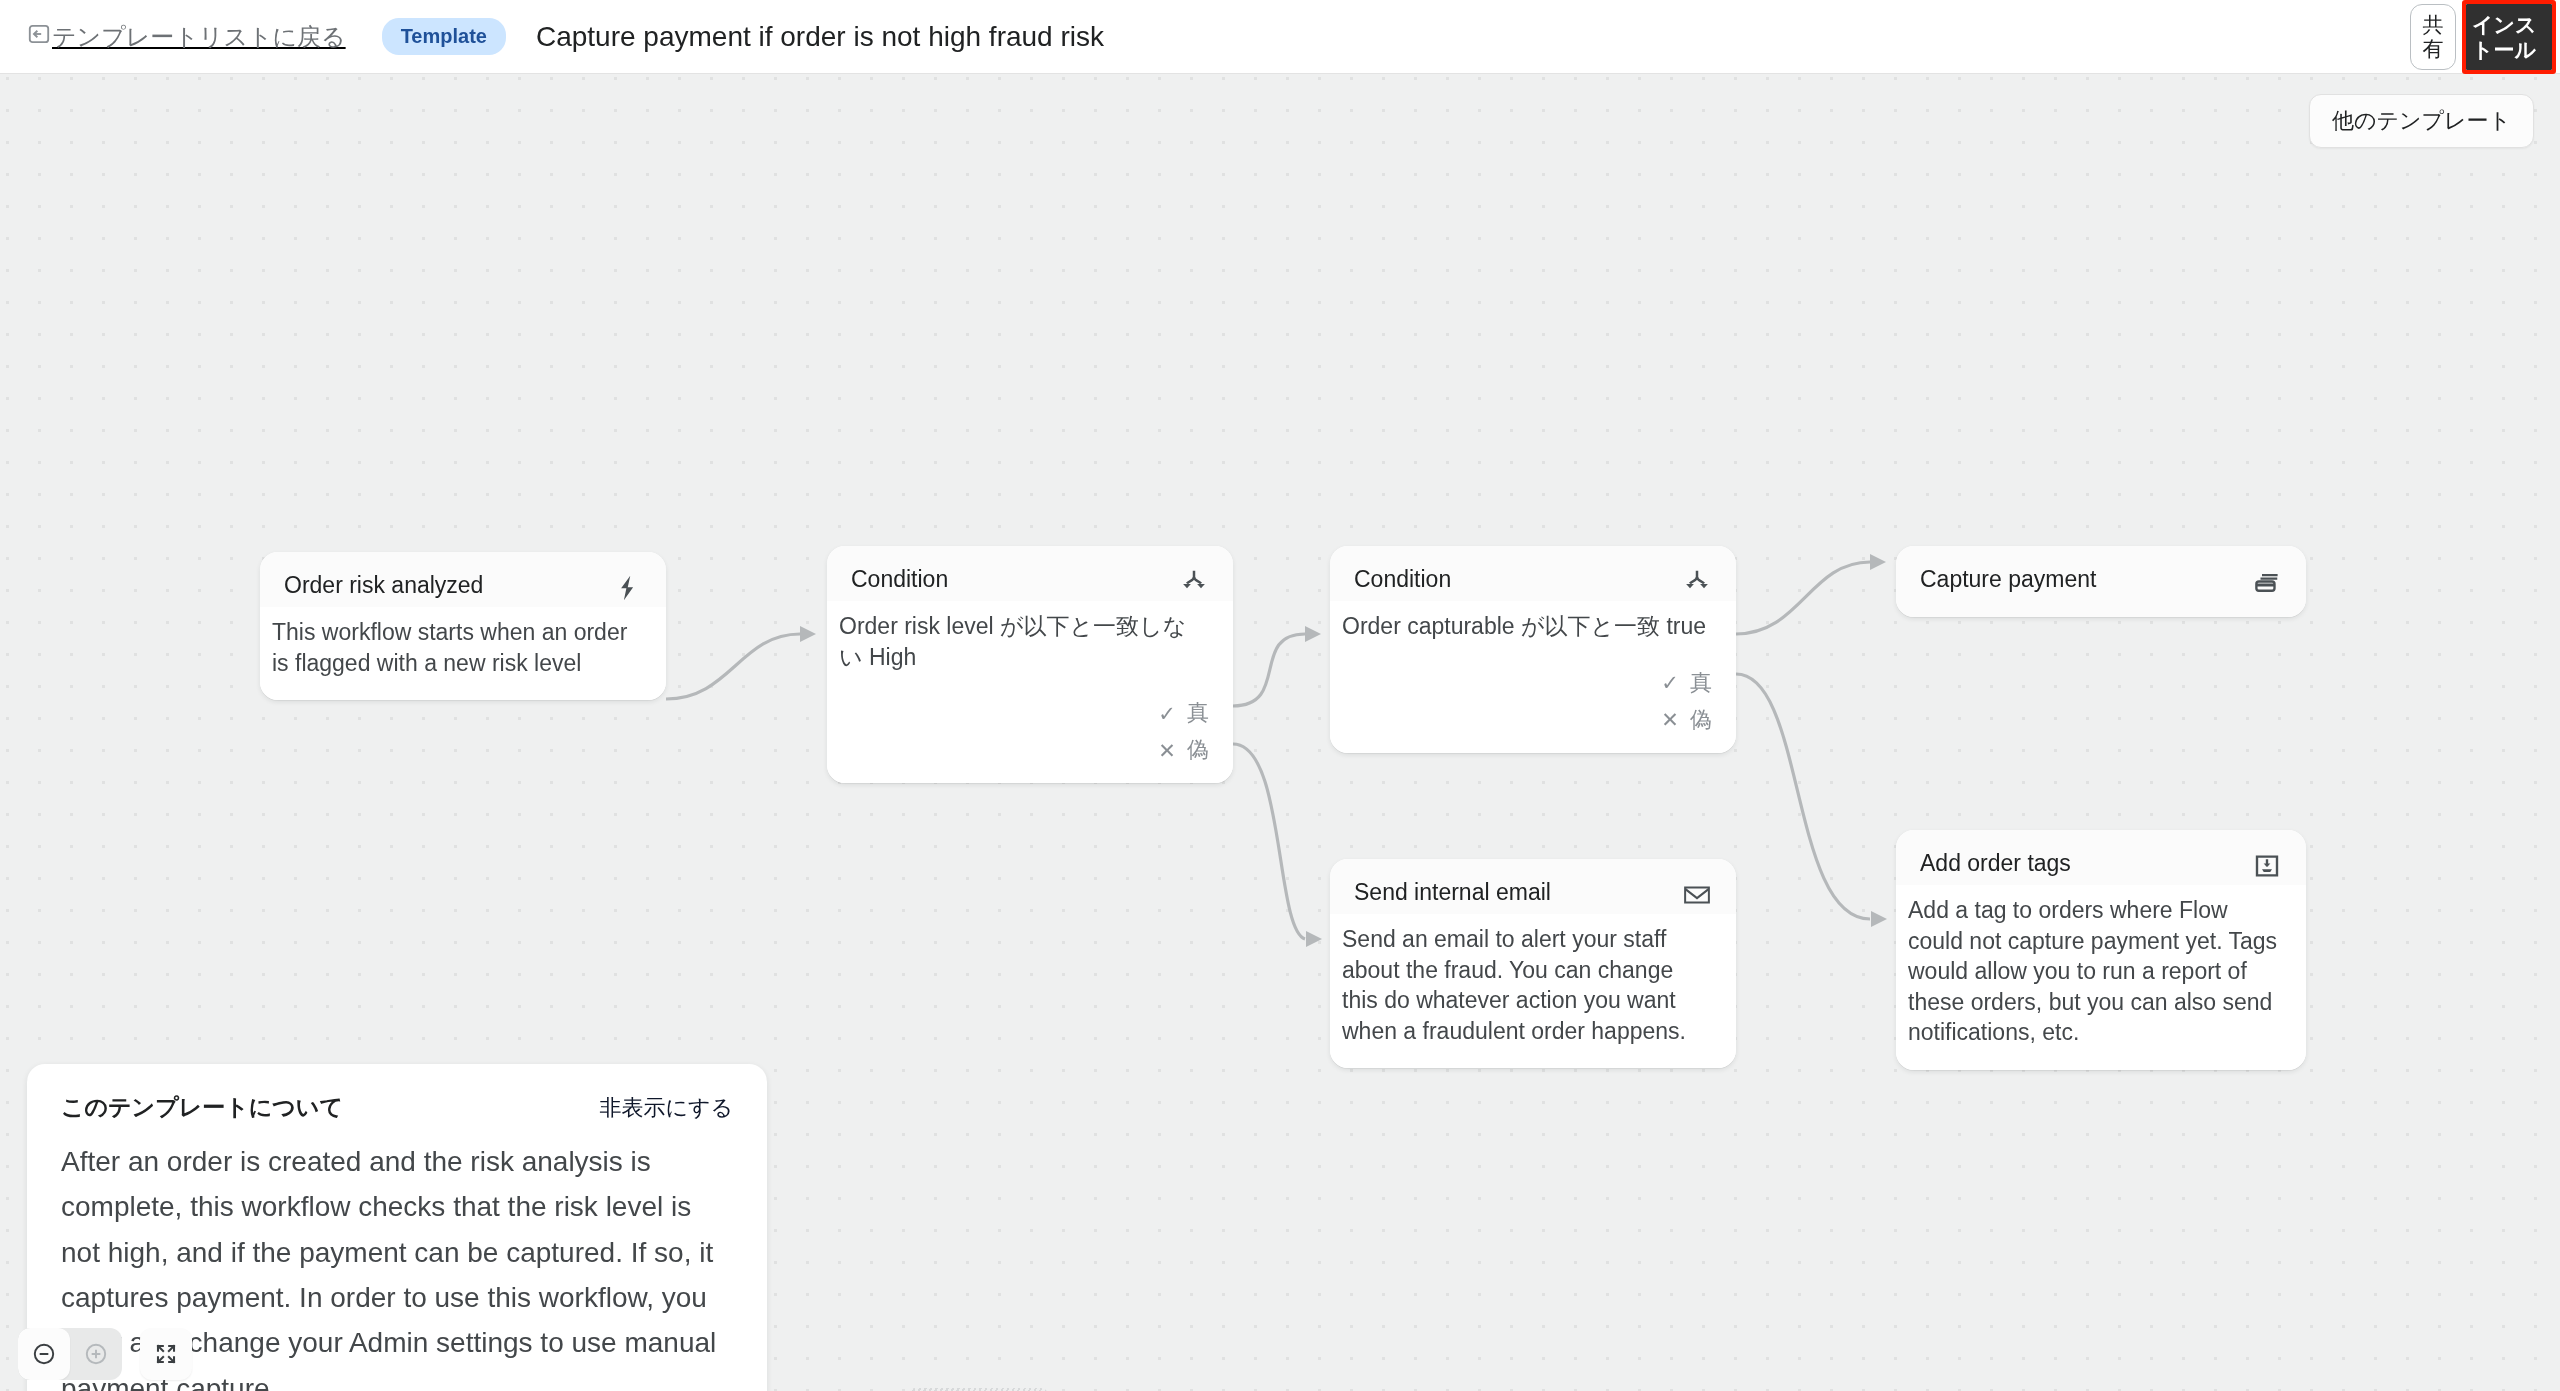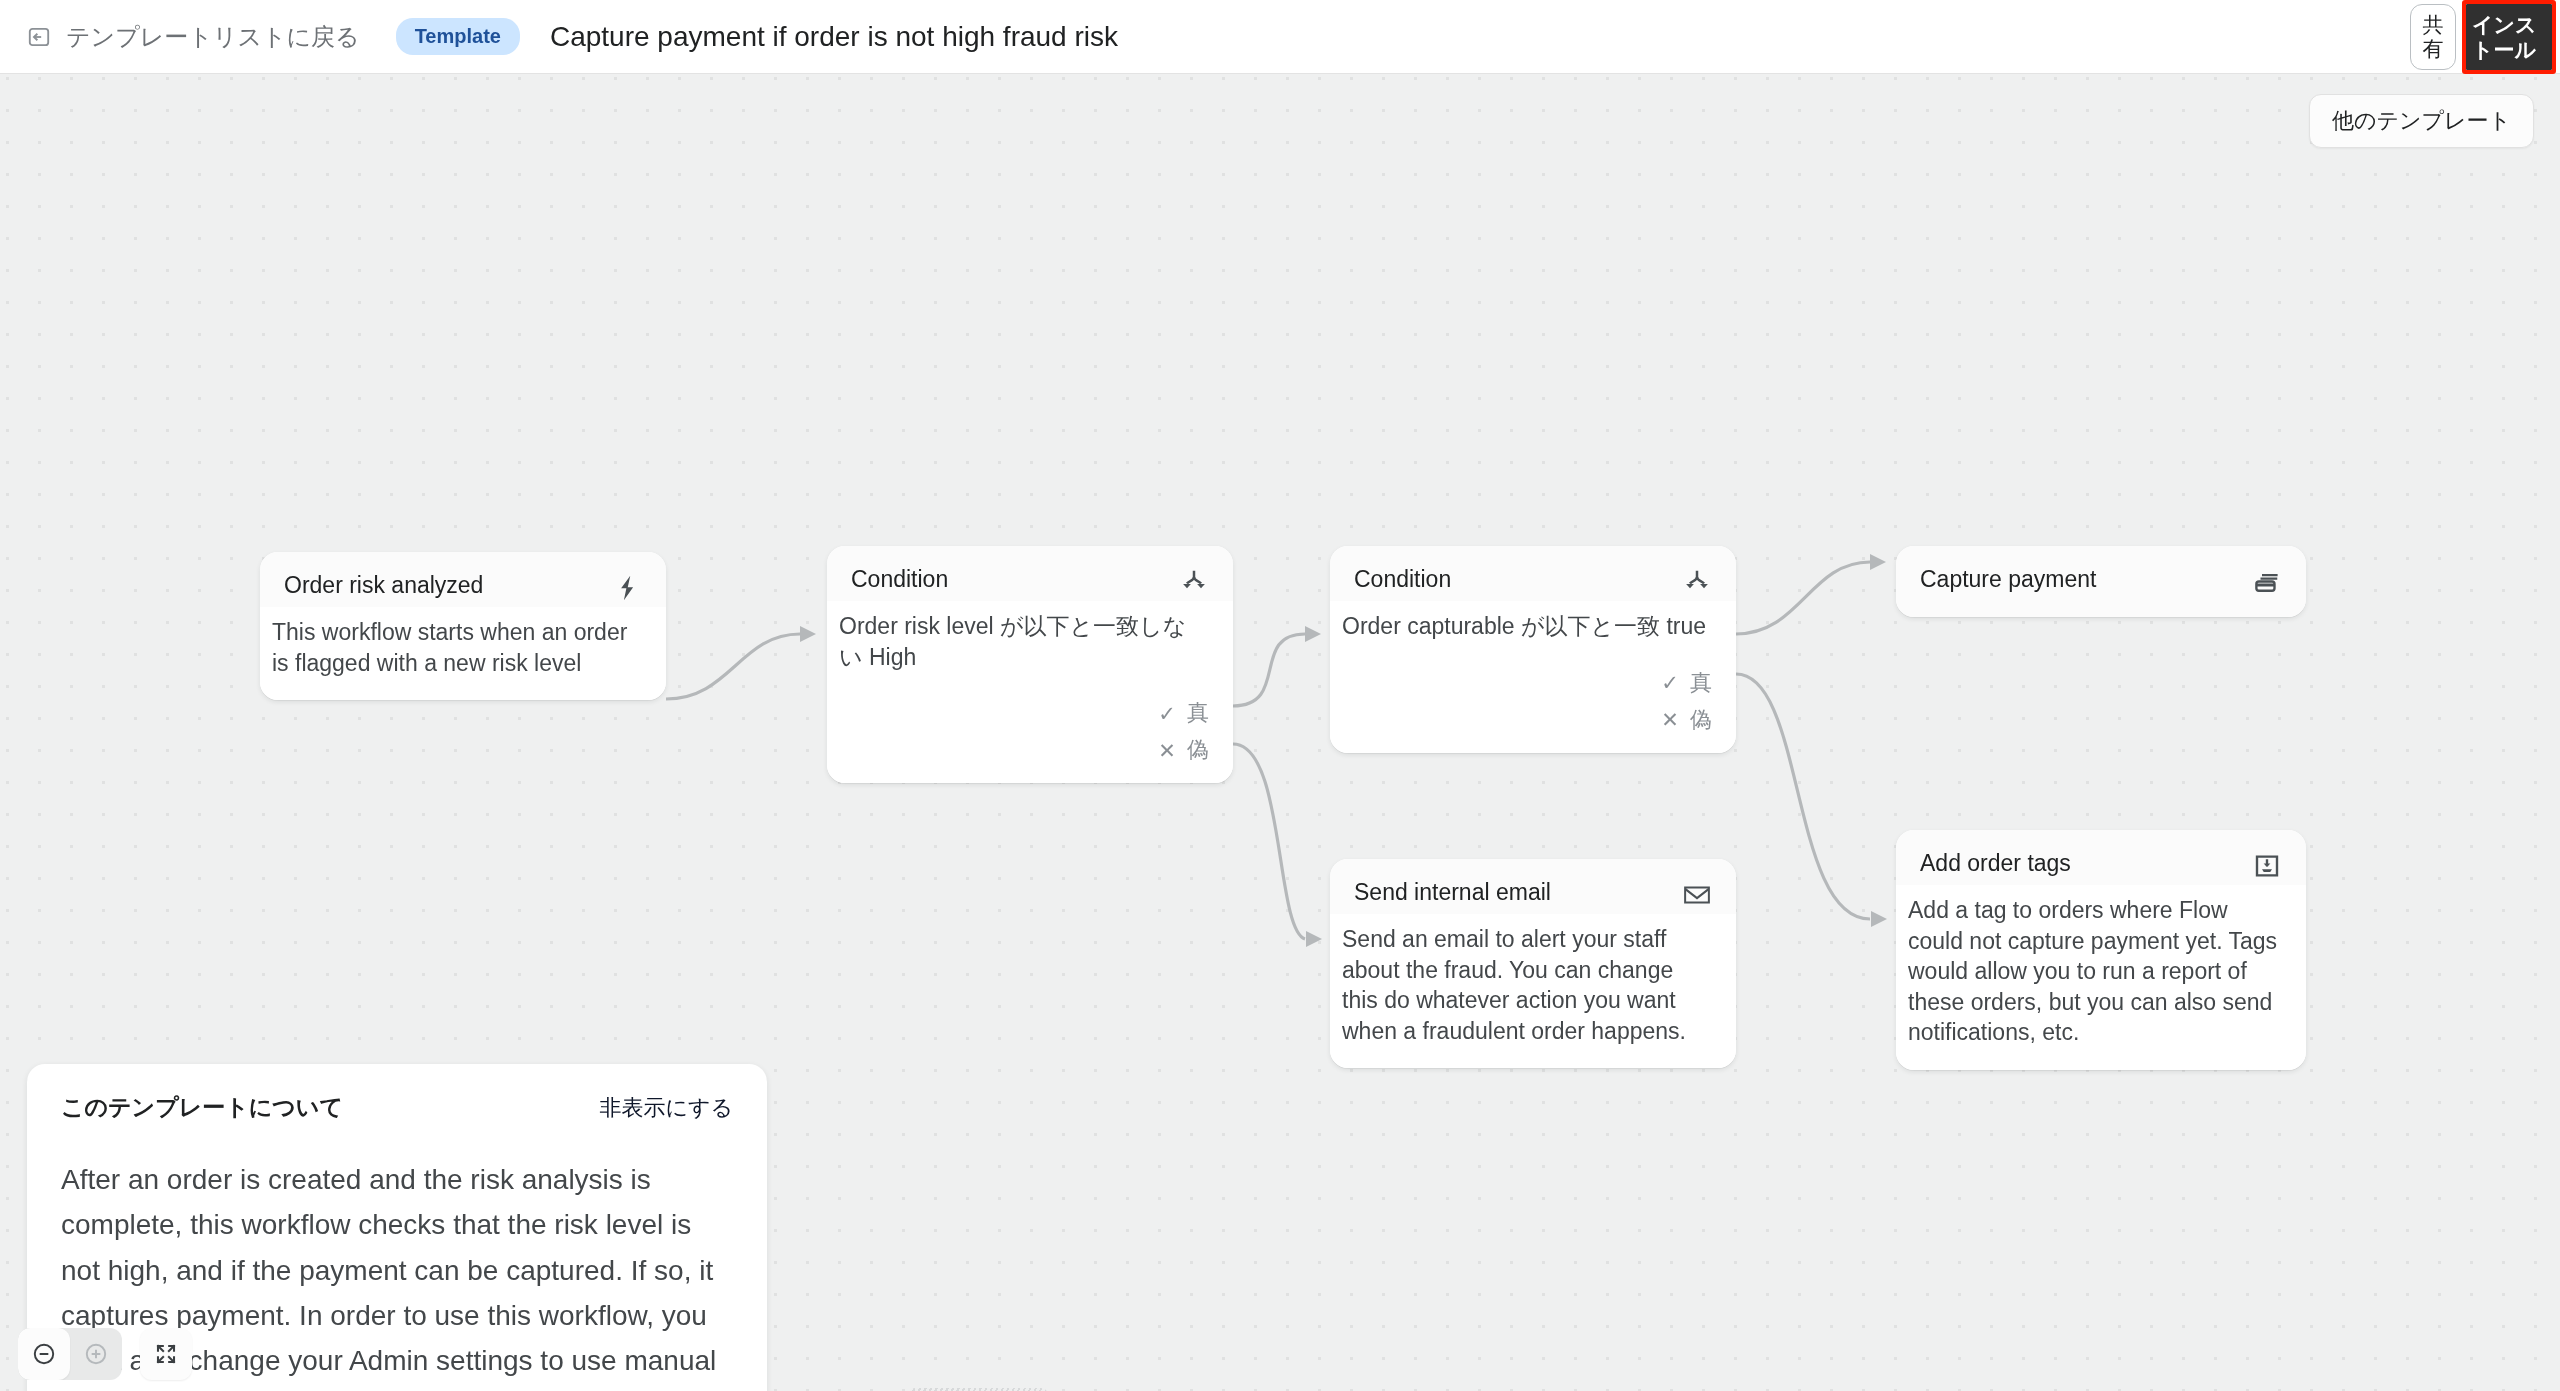--- a/index.html
+++ b/index.html
@@ -13,22 +13,22 @@
   
   .topbar {
     position: absolute; top: 0; left: 0;
     width: 2560px; height: 74px;
     background: #ffffff;
     border-bottom: 1px solid #e3e3e3;
     display: flex; align-items: center;
     z-index: 50;
   }
   .back-link {
-    display: flex; align-items: center; gap: 14px;
-    margin-left: 26px; cursor: pointer;
+    display: flex; align-items: flex-start; 
+    margin-left: 26px; cursor: pointer; text-decoration: underline;
   }
   .back-icon { width: 26px; height: 26px; display: block; color: #8c9196; }
   .back-label { font-size: 24px; color: #6d7175; white-space: nowrap; }
   .template-badge {
     margin-left: 36px;
     background: #cce5ff; color: #1f5199;
     font-size: 20px; font-weight: bold;
     border-radius: 17px;
     padding: 7px 19px; white-space: nowrap;
   }
@@ -156,21 +156,21 @@
     position: absolute;
     left: 27px; top: 990px;
     width: 740px;
     background: #ffffff;
     border-radius: 18px;
     box-shadow: 0 1px 0 rgba(0,0,0,0.05), 0 2px 6px rgba(22,29,37,0.09);
     padding: 28px 34px 44px 34px;
   }
   .info-head {
     display: flex; align-items: baseline; justify-content: space-between;
-    margin-bottom: 34px;
+    margin-bottom: 16px;
   }
   .info-title { font-size: 23px; font-weight: bold; color: #202223; }
   .info-hide { font-size: 22px; color: #0f172a; cursor: pointer; }
   .info-text { font-size: 28px; line-height: 1.62; color: #43474a; }
 
   
   .zoom-group {
     position: absolute;
     left: 18px; bottom: 24px;
     display: flex; align-items: center; gap: 18px;

